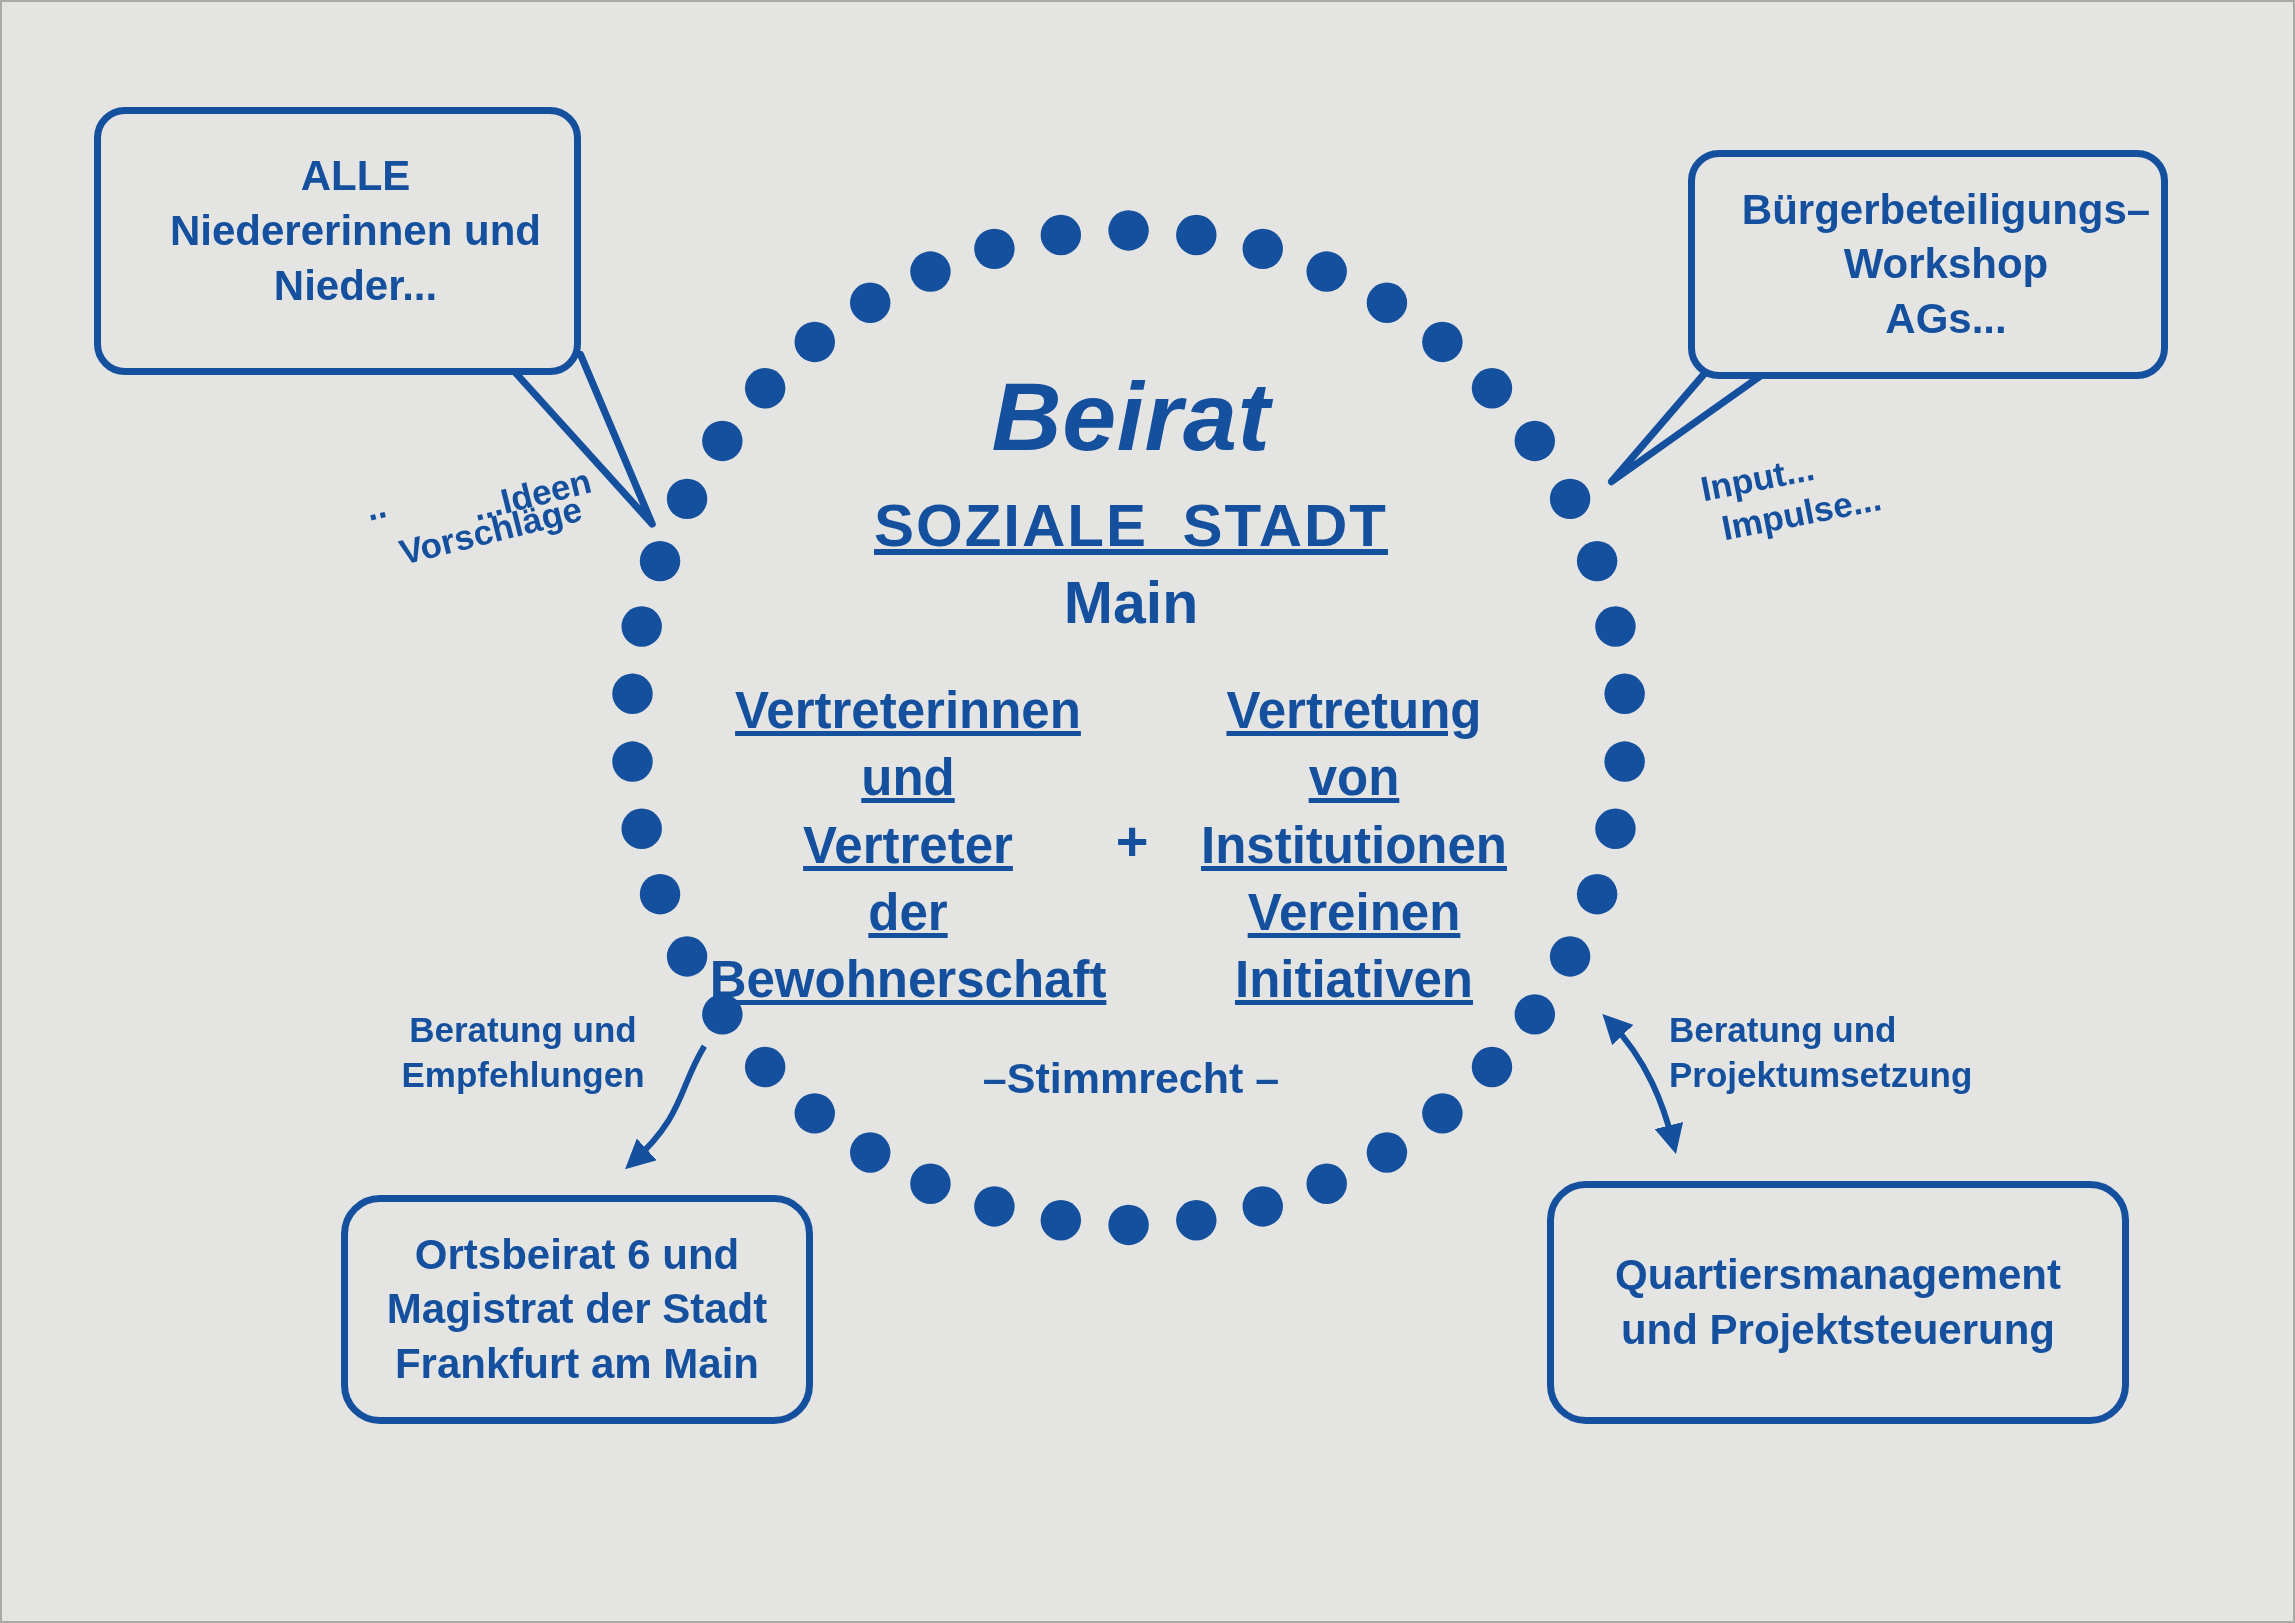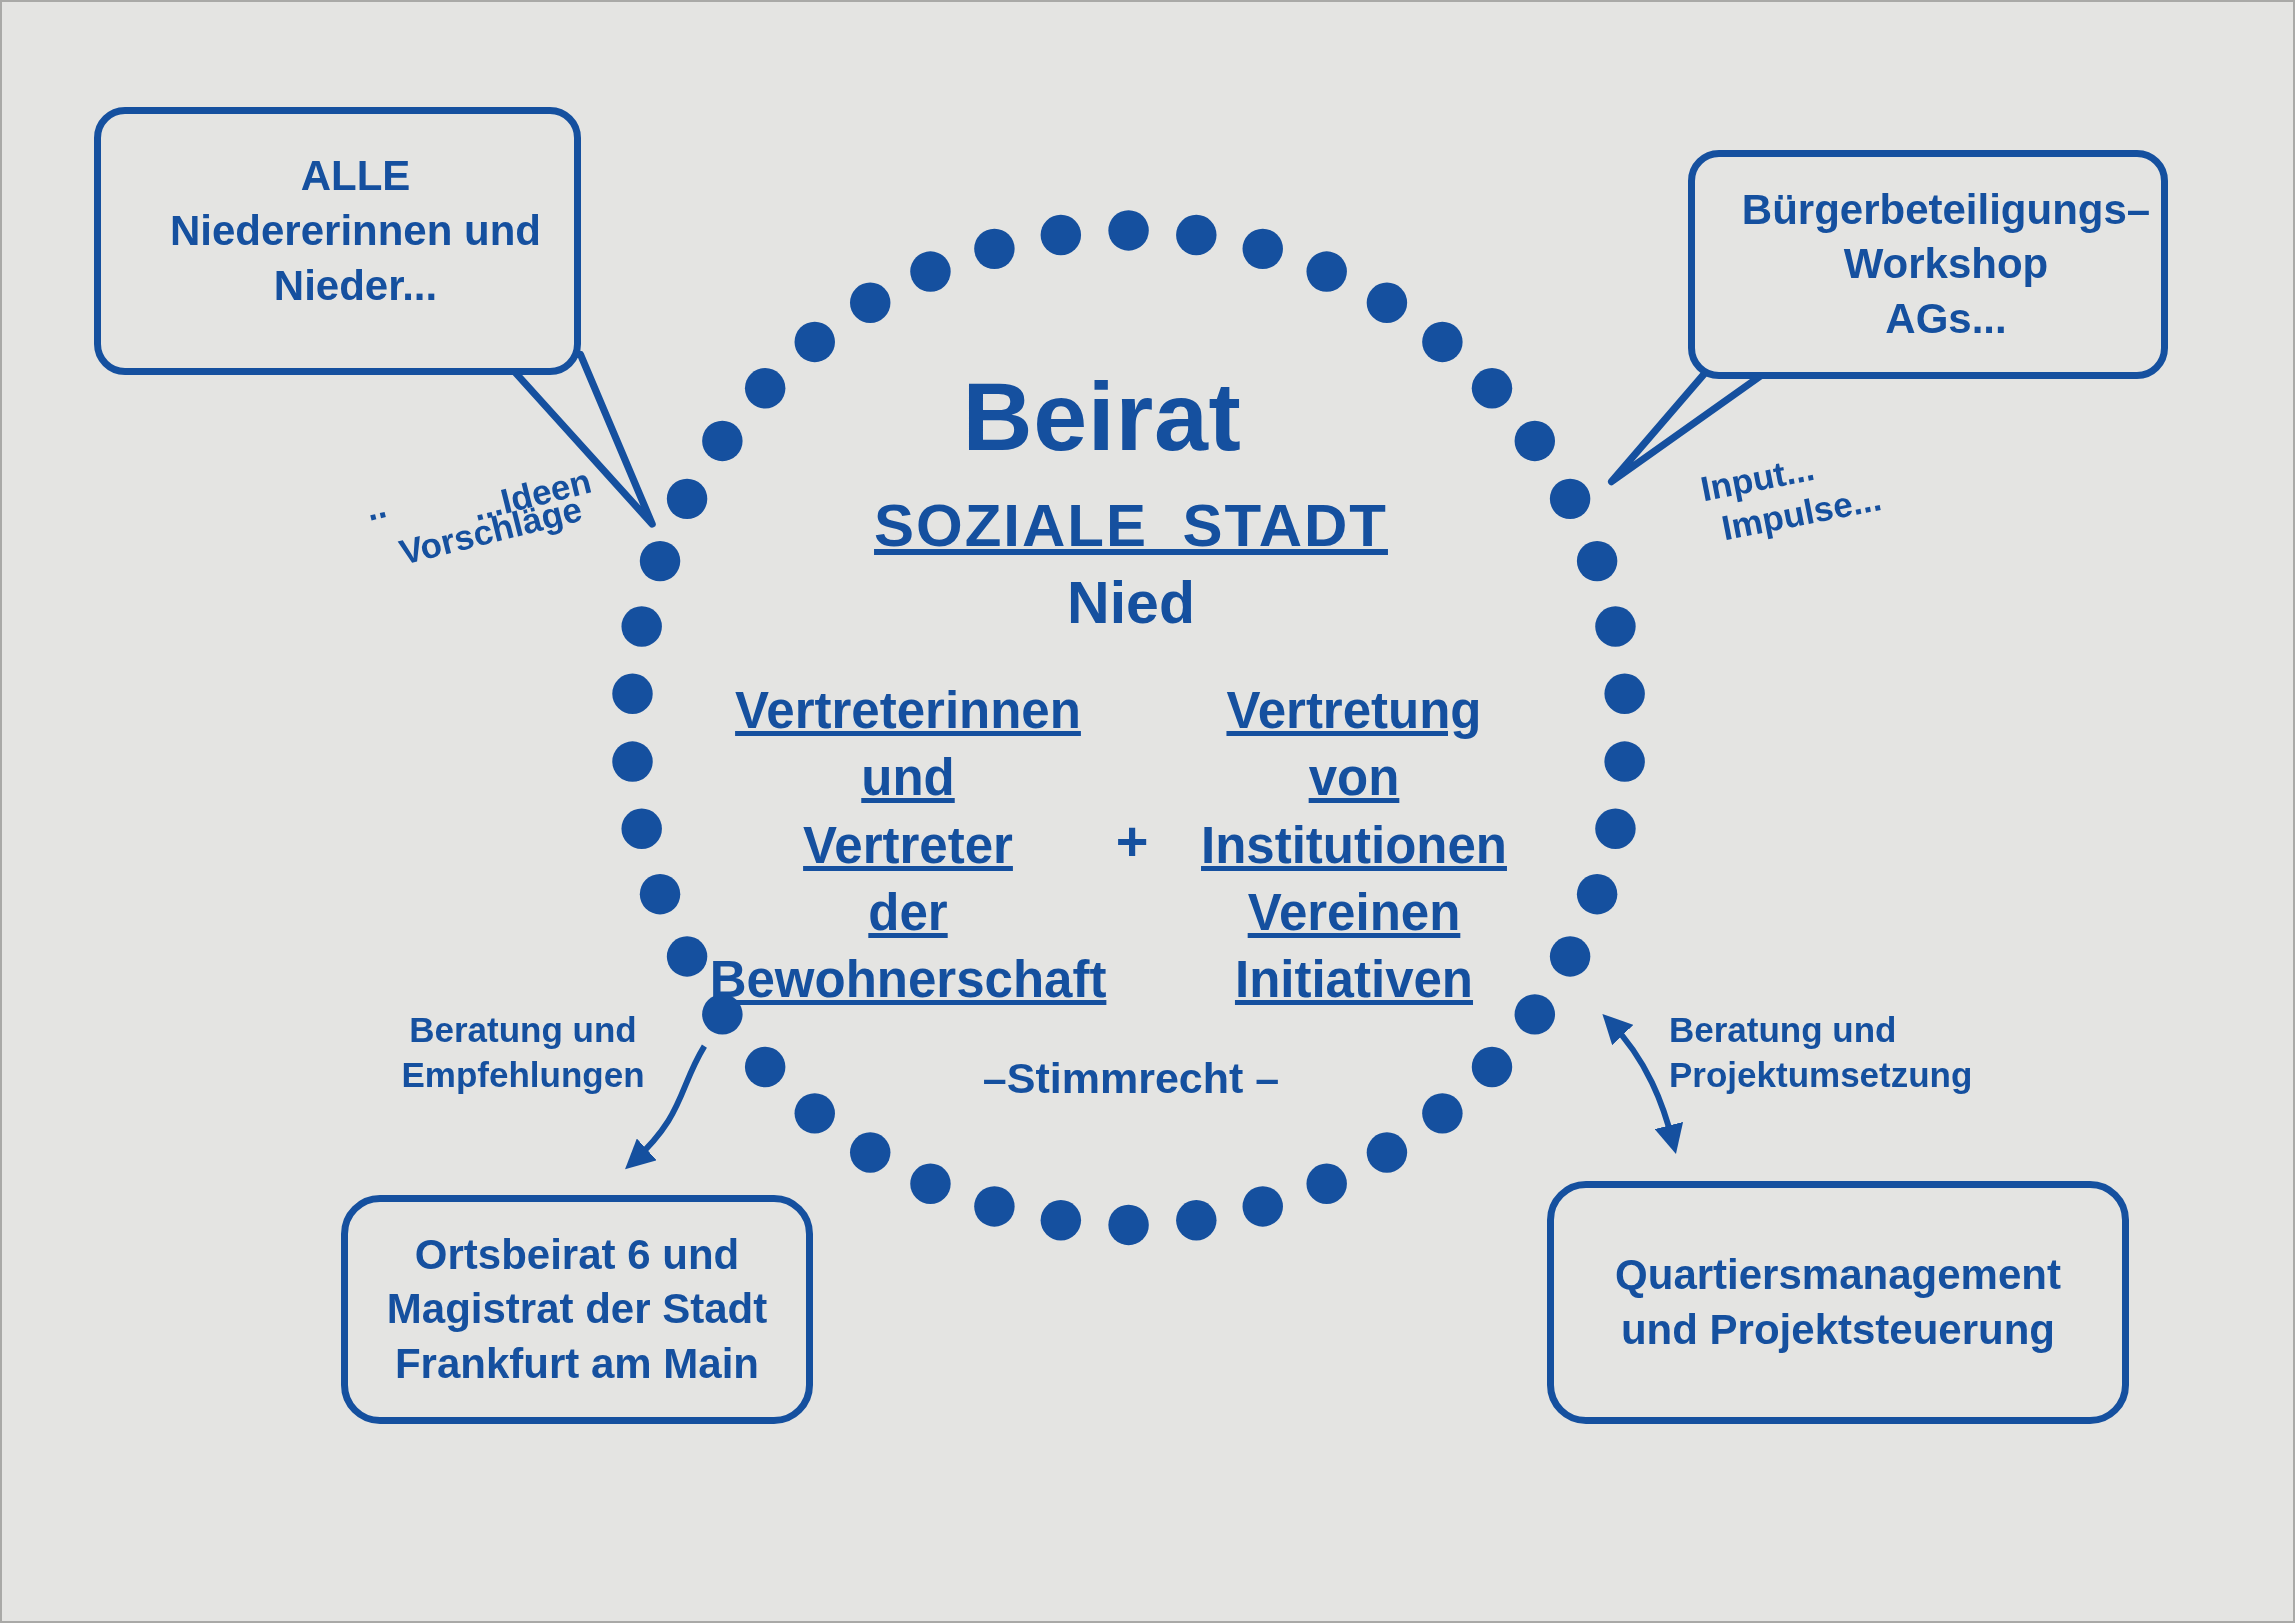--- a/index.html
+++ b/index.html
@@ -116,23 +116,23 @@
         <circle cx="1621.2" cy="357.1" r="31" fill="#15509f"></circle>
       </g>
 
     <polygon points="760,540 885,540 995,800" class="fill-bg stroke-accent" stroke-width="11" stroke-linejoin="round"></polygon>
     <polygon points="2650,520 2768,520 2465,735" class="fill-bg stroke-accent" stroke-width="11" stroke-linejoin="round"></polygon>
 
     <path d="M 1075 1600 C 1035 1665, 1045 1705, 965 1778" fill="none" class="stroke-accent" stroke-width="9" marker-end="url(#arrow)"></path>
     <path d="M 2462 1562 C 2520 1622, 2545 1690, 2560 1750" fill="none" class="stroke-accent" stroke-width="9" marker-start="url(#arrow)" marker-end="url(#arrow)"></path>
   </svg>
 
-  <div class="center-text title abs" style="left:642px;top:359px;width:916px;">Beirat</div>
+  <div class="center-text title abs" style="left:671px;top:359px;width:916px;font-style:italic;">Beirat</div>
   <div class="center-text subtitle abs" style="left:671px;top:489px;width:916px;text-decoration:underline;">SOZIALE STADT</div>
-  <div class="center-text subtitle2 abs" style="left:671px;top:567px;width:916px;">Nied</div>
+  <div class="center-text subtitle2 abs" style="left:671px;top:567px;width:916px;">Main</div>
 
   <div class="center-text column abs" style="left:677px;top:675px;width:458px;">
     <div class="line">Vertreterinnen</div>
     <div class="line">und</div>
     <div class="line">Vertreter</div>
     <div class="line">der</div>
     <div class="line">Bewohnerschaft</div>
   </div>
 
   <div class="center-text plus abs" style="left:1094px;top:806px;width:72px;">+</div>

